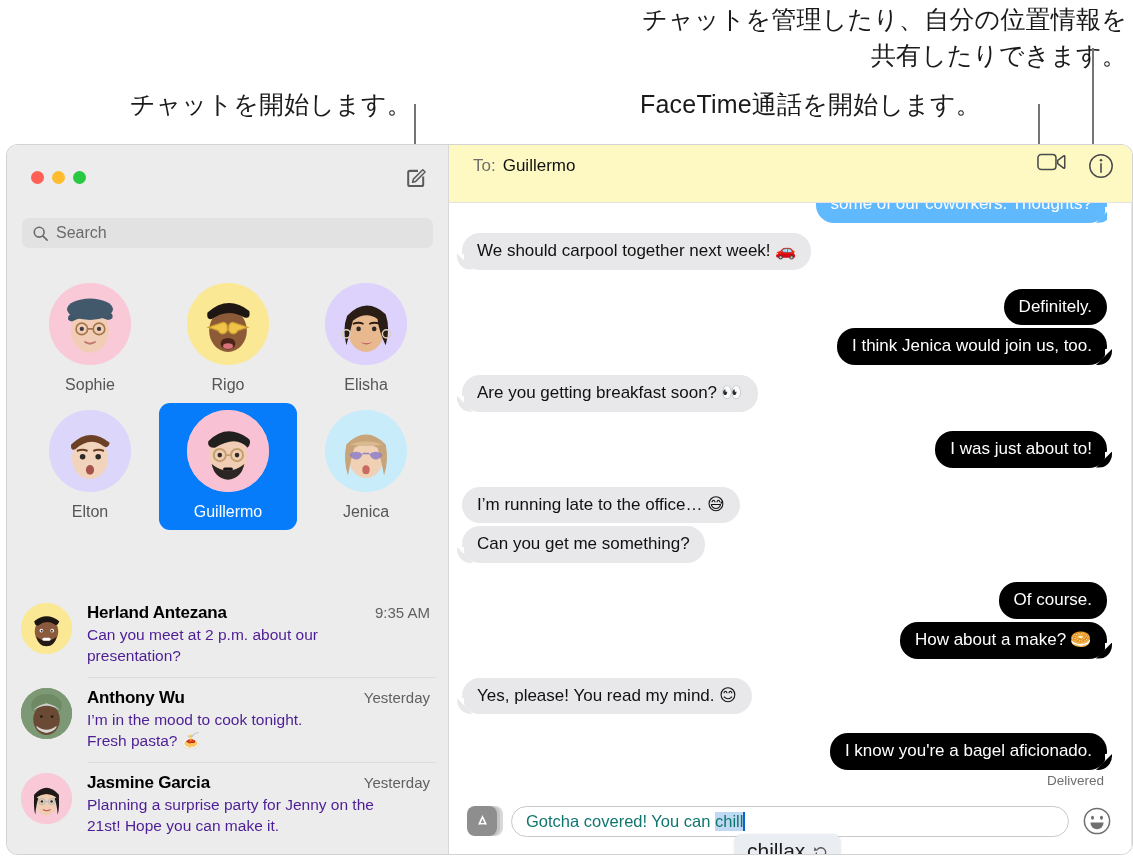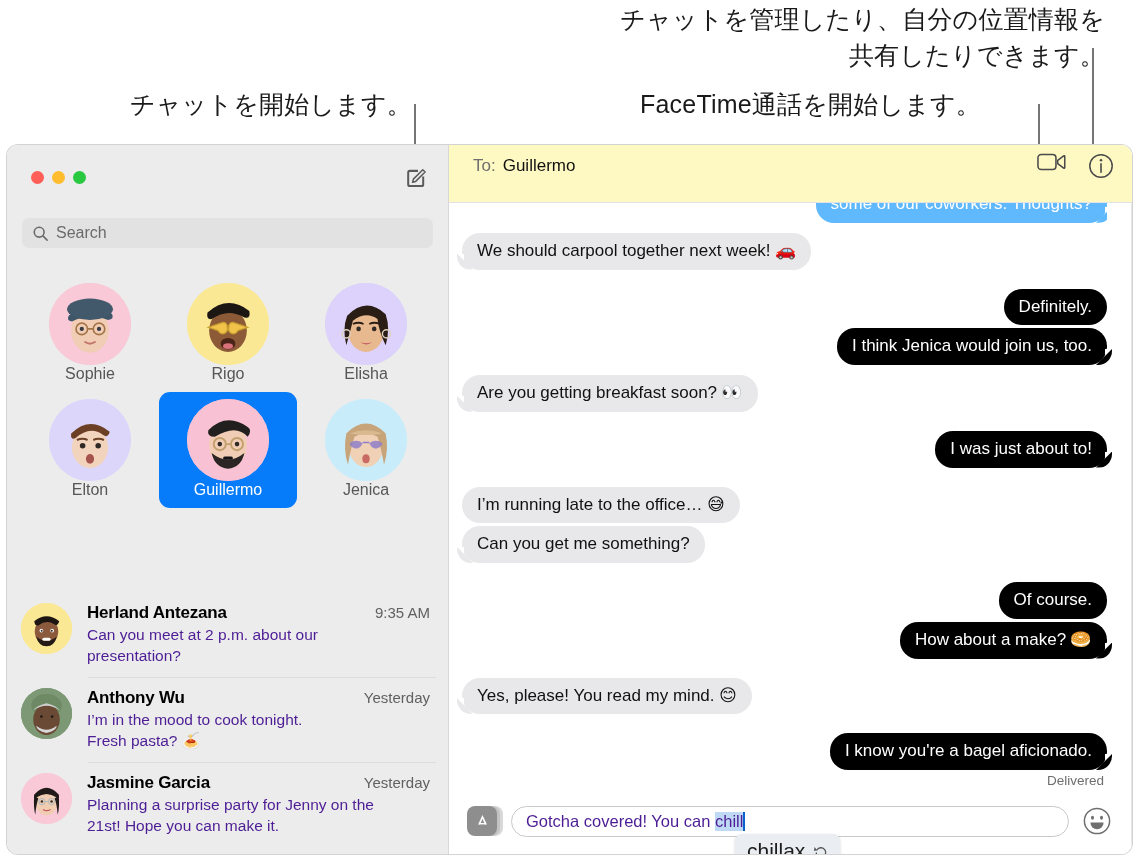--- a/index.html
+++ b/index.html
@@ -20,21 +20,21 @@
   .callout {
     position: absolute;
     color: #1a1a1a;
     font-size: 25px;
     line-height: 1.42;
     white-space: pre;
     letter-spacing: 0.2px;
   }
   #callout-compose { left: 130px; top: 87px; text-align: left; }
   #callout-facetime { left: 640px; top: 87px; text-align: left; }
-  #callout-info { right: 28px; top: 2px; text-align: right; }
+  #callout-info { right: 6px; top: 2px; text-align: right; }
 
   .leader {
     position: absolute;
     width: 2px;
     background: #757575;
   }
   #leader-compose  { left: 414px; top: 104px;  height: 62px; }
   #leader-facetime { left: 1038px; top: 104px; height: 62px; }
   #leader-info     { left: 1092px; top: 48px;  height: 118px; }
 
@@ -125,20 +125,21 @@
   .pinned-cell.selected { background: #067cfb; }
   .pinned-avatar {
     width: 82px;
     height: 82px;
     border-radius: 50%;
     position: relative;
     overflow: hidden;
     display: block;
   }
   .pinned-name {
+    margin-top: 11px;
     font-size: 16px;
     color: #565656;
     text-align: right;
   }
   .pinned-cell.selected .pinned-name { color: #ffffff; }
 
   
   #conversations {
     position: absolute;
     left: 0;
@@ -355,21 +356,21 @@
     flex: 1 1 auto;
     height: 31px;
     border: 1px solid #c9c9c9;
     border-radius: 16px;
     background: #ffffff;
     display: flex;
     align-items: center;
     padding: 0 14px;
     box-sizing: border-box;
     font-size: 16.5px;
-    color: #4c1d95;
+    color: #0f766e;
     position: relative;
     cursor: text;
   }
   #typed-plain { white-space: pre; }
   #typed-selected {
     background: #bfd9f5;
     white-space: pre;
   }
   #caret {
     display: inline-block;

